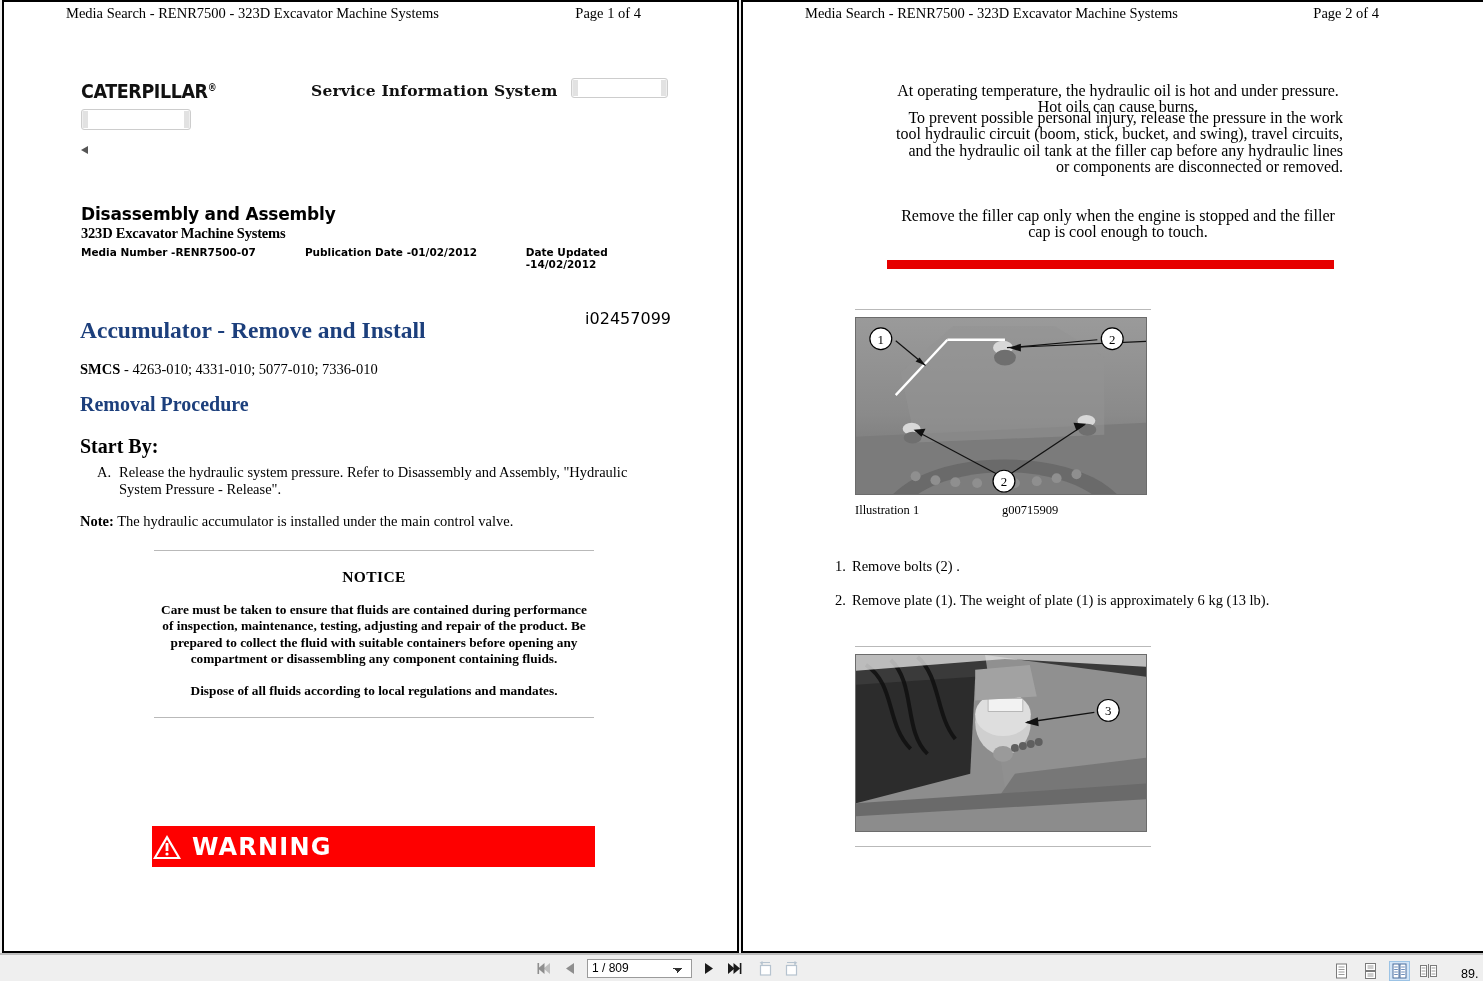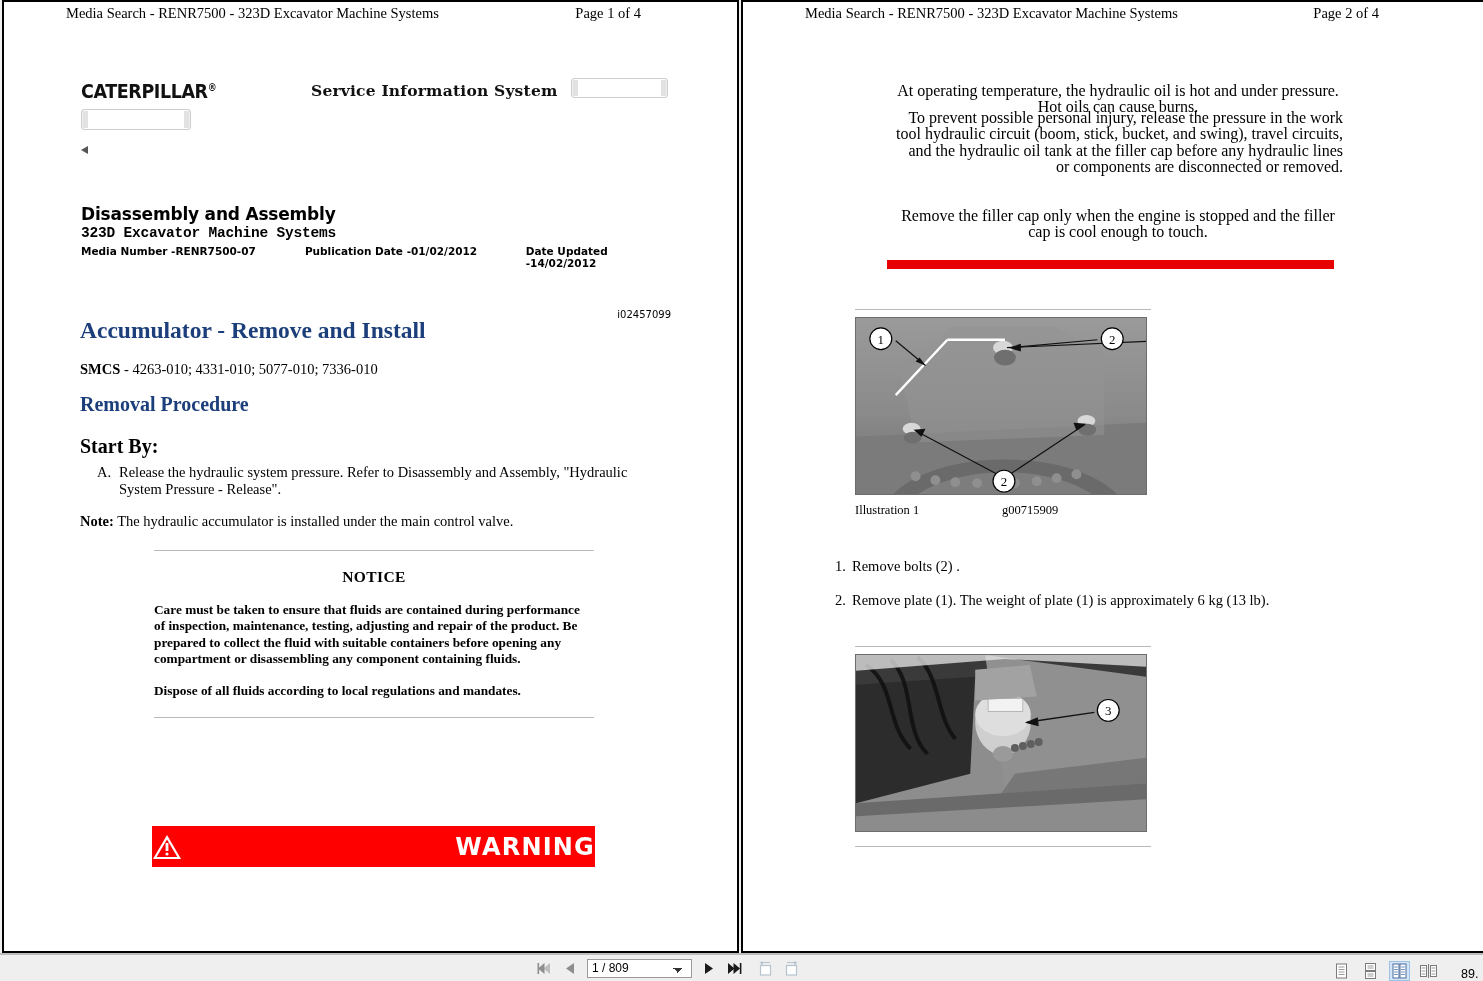--- a/index.html
+++ b/index.html
@@ -87,37 +87,37 @@
     border-right: 7px solid #555;
   }
 
   .doc-meta { position: absolute; left: 77px; top: 180px; width: 600px; }
   .doc-h1 {
     font-family: "DejaVu Sans", sans-serif;
     font-weight: bold; font-size: 17px; color: #000;
     letter-spacing: -0.2px;
   }
   .doc-h2 {
-    font-family: Liberation Mono, monospace;
+    font-family: Liberation Serif, serif;
     font-weight: bold; font-size: 14.5px; color: #000;
     margin-top: 1px; letter-spacing: -0.2px;
   }
   .meta-line {
     margin-top: 4px;
     font-family: "DejaVu Sans", sans-serif;
     font-weight: bold; font-size: 10.5px; color: #000;
     display: flex;
   }
   .meta-line .m1 { width: 225px; }
   .meta-line .m2 { width: 222px; }
   .doc-id {
     position: absolute; left: 77px; top: 285px; width: 590px;
     text-align: right;
     font-family: "DejaVu Sans", sans-serif;
-    font-size: 10px; color: #000;
+    font-size: 16px; color: #000;
   }
 
   .h-blue {
     color: #1c3f7c;
     font-family: "Liberation Serif", serif;
     font-weight: bold;
   }
   #acc-title { position: absolute; left: 76px; top: 293px; font-size: 23.5px; }
   #smcs-line { position: absolute; left: 76px; top: 337px; font-size: 14.5px; }
   #smcs-line b { font-weight: bold; }
@@ -134,31 +134,31 @@
   #note-line b { font-weight: bold; }
 
   
   #notice-block { position: absolute; left: 150px; top: 526px; width: 440px; }
   .rule { height: 1px; background: #b9b9b9; width: 100%; }
   .notice-title {
     text-align: center; font-weight: bold; font-size: 15.5px;
     margin-top: 17px; letter-spacing: 0.4px;
   }
   .notice-p {
-    font-weight: bold; font-size: 13.3px;
+    text-align: center; font-weight: bold; font-size: 13.3px;
     line-height: 16.3px; margin-top: 16px; color: #000;
   }
   #notice-rule-bottom { margin-top: 18px; }
 
   
   #warning-banner {
     position: absolute; left: 148px; top: 802px;
     width: 443px; height: 41px;
     background: #fe0000;
-    display: flex; align-items: center; justify-content: space-between;
+    display: flex; align-items: center; justify-content: flex-start;
     gap: 10px;
   }
   .warn-tri { width: 30px; height: 26px; display: block; }
   .warn-word {
     color: #fff; font-family: "DejaVu Sans", sans-serif;
     font-weight: bold; font-size: 24px; letter-spacing: 1.2px;
   }
 
   
   .rt-warn {

